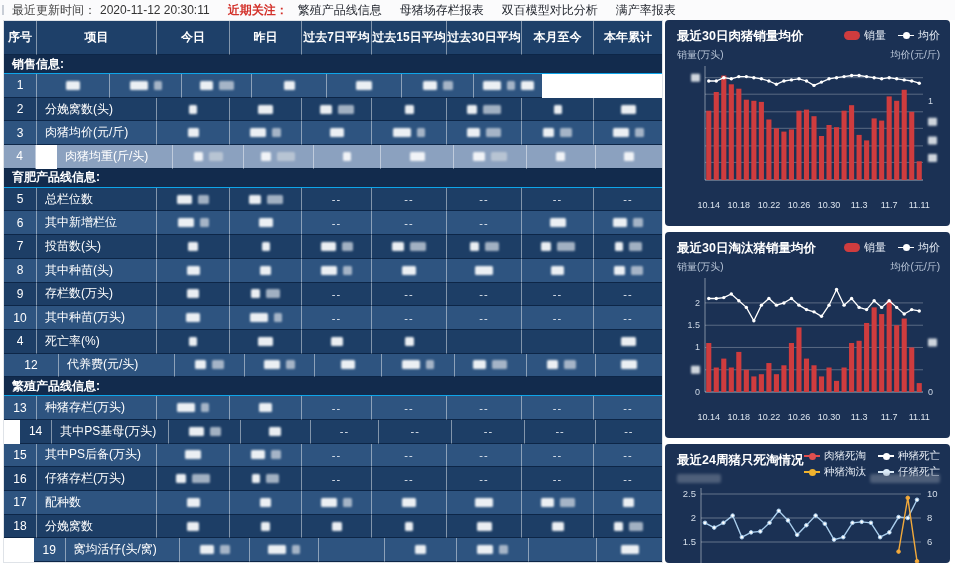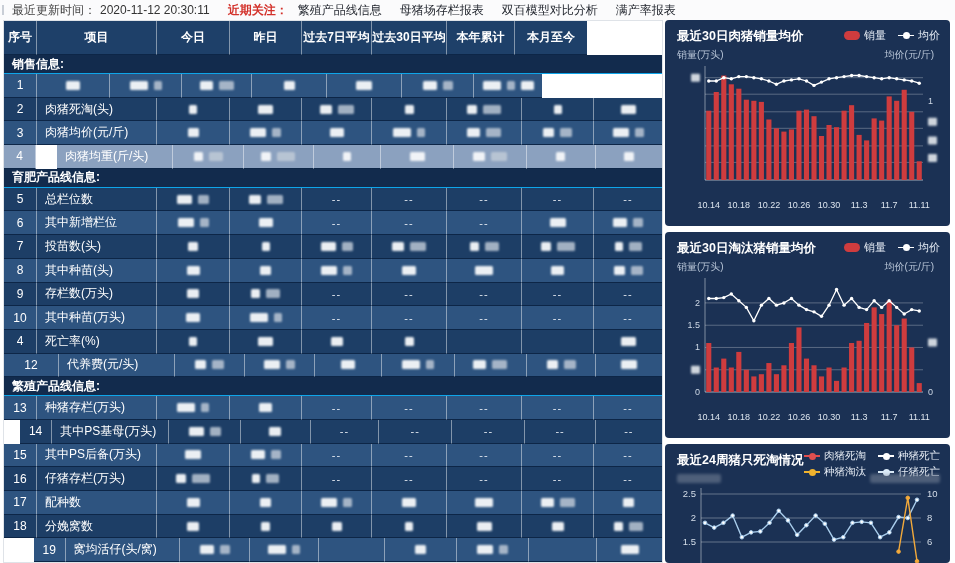--- a/index.html
+++ b/index.html
@@ -40,21 +40,21 @@
   .c-legend{position:absolute;right:10px;top:8px;display:flex;gap:12px;align-items:center;
             color:#e6ecf4;font-size:11px;}
   .c-legend2{position:absolute;right:10px;top:5px;display:grid;grid-template-columns:auto auto;
              gap:2px 12px;color:#e6ecf4;font-size:10.5px;}
   .litem{display:flex;align-items:center;gap:4px;cursor:pointer;}
   .chip{width:16px;height:9px;border-radius:4.5px;display:inline-block;}
   .dotline{position:relative;width:16px;height:9px;display:inline-block;}
   .dotline i{position:absolute;left:0;right:0;top:3.8px;height:1.6px;background:currentColor;}
   .dotline b{position:absolute;left:4.5px;top:1px;width:7px;height:7px;border-radius:50%;background:currentColor;}
   .axisL{position:absolute;left:12px;top:28px;color:#b9c6d8;font-size:10px;}
-  .axisR{position:absolute;right:16px;top:28px;color:#b9c6d8;font-size:10px;}
+  .axisR{position:absolute;right:10px;top:28px;color:#b9c6d8;font-size:10px;}
   .axis-blob{position:absolute;top:30px;height:9px;border-radius:2px;background:#8c97a8;
              opacity:.45;filter:blur(1.5px);}
   .plotbox{position:absolute;left:6px;top:42px;width:273px;height:158px;}
   #card2 .plotbox{top:38px;height:110px;}
   svg{display:block;}
 </style>
 </head>
 <body>
 
 <div class="topbar">
@@ -70,23 +70,24 @@
     </nav>
 </div>
 
 <div class="tablewrap">
     <div class="t-head">
       <div class="t-cell" style="width: 33px;">序号</div>
       <div class="t-cell" style="width: 120px;">项目</div>
       <div class="t-cell" style="width: 73px;">今日</div>
       <div class="t-cell" style="width: 72px;">昨日</div>
       <div class="t-cell" style="width: 70px;">过去7日平均</div>
+      <div class="t-cell" style="width: 75px;">过去15日平均</div>
       <div class="t-cell" style="width: 75px;">过去30日平均</div>
+      <div class="t-cell" style="width: 72px;">本月至今</div>
       <div class="t-cell" style="width: 68px;">本年累计</div>
-      <div class="t-cell" style="width: 72px;">本月至今</div>
     </div>
     <div class="t-section">销售信息:</div>
     <div class="t-row sh-mid">
       <div class="t-cell t-num" style="width: 33px;">1</div>
       <div class="t-cell" style="width: 73px;">
         <span class="blob" style="width: 14px; height: 9px; background: rgb(246, 248, 250); opacity: 0.95;"></span>
       </div>
       <div class="t-cell" style="width: 72px;">
         <span class="blob" style="width: 18px; height: 9px; background: rgb(246, 248, 250); opacity: 0.95;"></span>
         <span class="blob" style="width: 8px; height: 9px; background: rgb(195, 205, 217); opacity: 0.8;"></span>
@@ -106,21 +107,21 @@
         <span class="blob" style="width: 10px; height: 9px; background: rgb(195, 205, 217); opacity: 0.8;"></span>
       </div>
       <div class="t-cell" style="width: 68px;">
         <span class="blob" style="width: 18px; height: 9px; background: rgb(246, 248, 250); opacity: 0.95;"></span>
         <span class="blob" style="width: 8px; height: 9px; background: rgb(195, 205, 217); opacity: 0.8;"></span>
         <span class="blob" style="width: 13px; height: 9px; background: rgb(246, 248, 250); opacity: 0.95;"></span>
       </div>
     </div>
     <div class="t-row sh-dark">
       <div class="t-cell t-num" style="width: 33px;">2</div>
-      <div class="t-cell t-label" style="width: 120px;">肉猪死淘(头)</div>
+      <div class="t-cell t-label" style="width: 120px;">分娩窝数(头)</div>
       <div class="t-cell" style="width: 73px;">
         <span class="blob" style="width: 8px; height: 9px; background: rgb(246, 248, 250); opacity: 0.95;"></span>
       </div>
       <div class="t-cell" style="width: 72px;">
         <span class="blob" style="width: 15px; height: 9px; background: rgb(246, 248, 250); opacity: 0.95;"></span>
       </div>
       <div class="t-cell" style="width: 70px;">
         <span class="blob" style="width: 12px; height: 9px; background: rgb(246, 248, 250); opacity: 0.95;"></span>
         <span class="blob" style="width: 16px; height: 9px; background: rgb(195, 205, 217); opacity: 0.8;"></span>
       </div>

